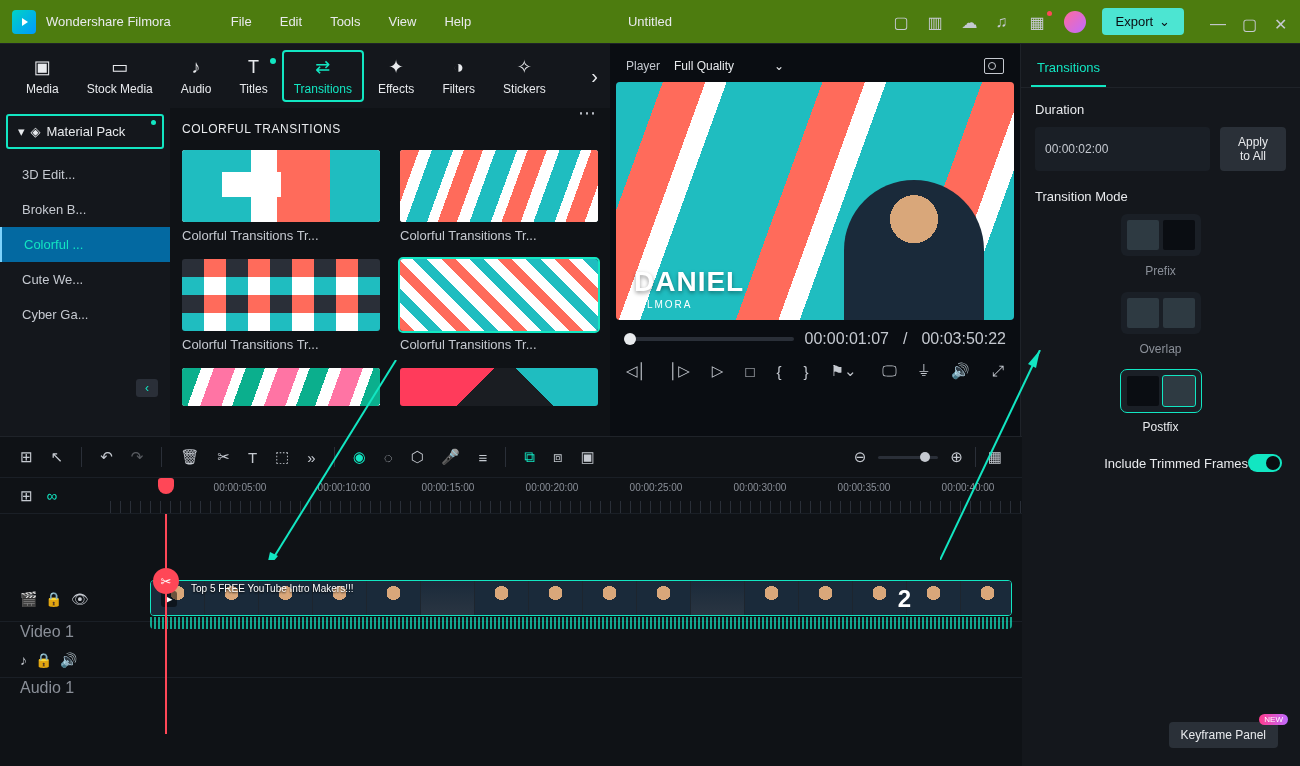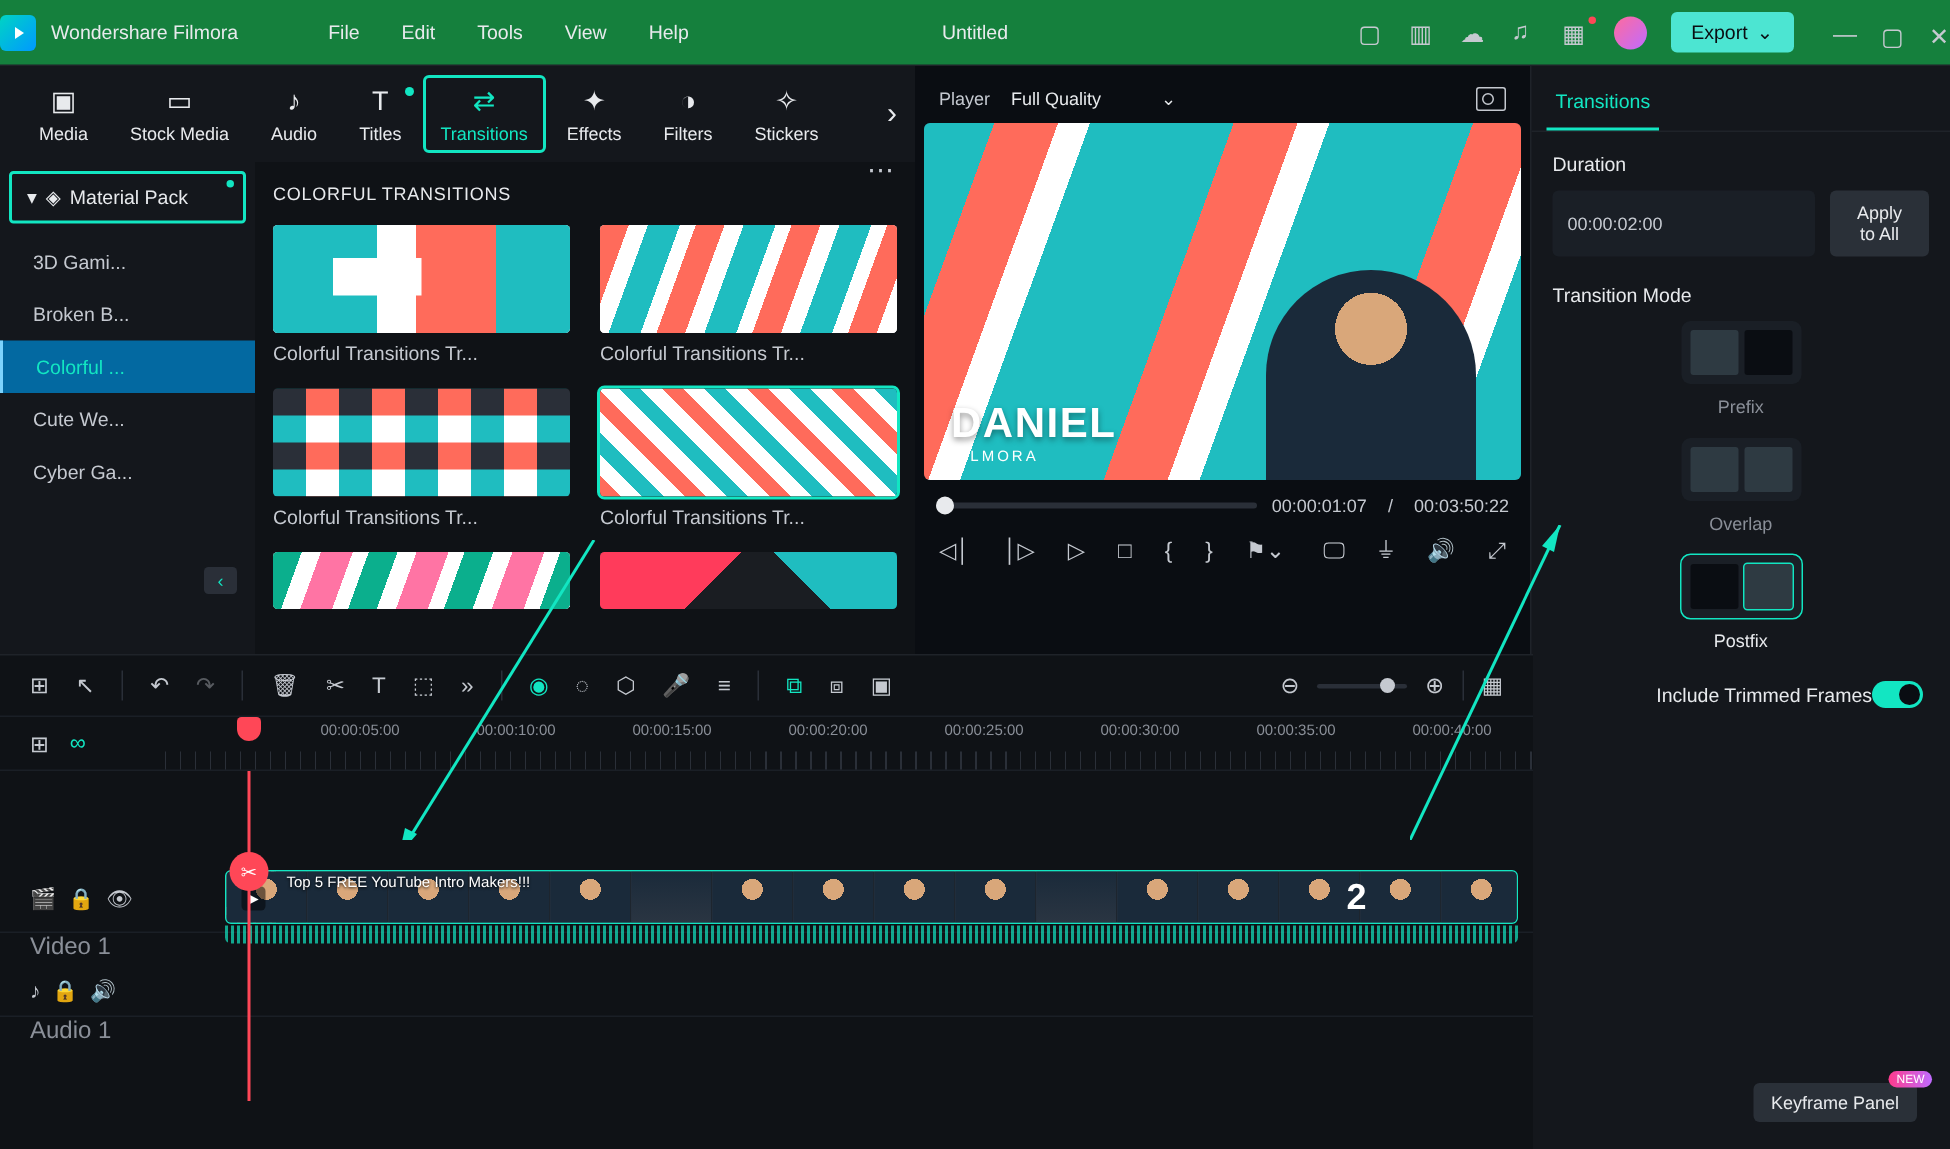--- a/index.html
+++ b/index.html
@@ -1,17 +1,17 @@
 <!DOCTYPE html>
 <html><head>
 <meta charset="utf-8">
 <style>
 * { margin: 0; padding: 0; box-sizing: border-box; font-family: -apple-system, BlinkMacSystemFont, 'Segoe UI', sans-serif; }
 body { background: #0a0d12; color: #c5c9d0; width: 1300px; height: 766px; overflow: hidden; position: relative; }
-.titlebar { height: 44px; background: #15803d; display: flex; align-items: center; padding: 0 0; border-bottom: 1px solid #1f2329; }
+.titlebar { height: 44px; background: #4d7c0f; display: flex; align-items: center; padding: 0 12px; border-bottom: 1px solid #1f2329; }
 .logo { width: 24px; height: 24px; background: linear-gradient(135deg, #00d4c4, #0099ff); border-radius: 4px; margin-right: 10px; display: flex; align-items: center; justify-content: center; }
 .logo-tri { width: 0; height: 0; border-left: 6px solid white; border-top: 4px solid transparent; border-bottom: 4px solid transparent; margin-left: 2px; }
 .app-name { font-size: 13px; color: #e8eaed; font-weight: 400; }
 .menus { display: flex; margin-left: 60px; gap: 28px; }
 .menu-item { font-size: 13px; color: #e8eaed; cursor: pointer; }
 .title-center { position: absolute; left: 50%; transform: translateX(-50%); font-size: 13px; color: #e8eaed; }
 .title-right { margin-left: auto; display: flex; align-items: center; gap: 16px; }
 .ticon { width: 18px; height: 18px; color: #c5c9d0; cursor: pointer; }
 .avatar { width: 22px; height: 22px; border-radius: 50%; background: linear-gradient(135deg, #ff6b9d, #c06bff); }
 .export-btn { background: #4ce5d2; color: #0a0d12; padding: 6px 14px; border-radius: 4px; font-size: 13px; display: flex; align-items: center; gap: 6px; cursor: pointer; }
@@ -63,21 +63,21 @@
 .snap-icon { margin-left: auto; width: 20px; height: 16px; border: 1.5px solid #c5c9d0; border-radius: 2px; cursor: pointer; position: relative; }
 .snap-icon::before { content:""; position:absolute; left:3px; top:3px; width:6px;height:6px; border:1px solid #c5c9d0; border-radius:50%; }
 .preview { height: 238px; background: #2a2f38; border-radius: 4px; position: relative; overflow: hidden; }
 .preview-bg { position:absolute; inset:0; background: repeating-linear-gradient(110deg, #1fbdc0 0 44px, #ff6b5b 44px 84px, #fff 84px 104px, #1fbdc0 104px 150px); }
 .preview-person { position:absolute; right:30px; bottom:0; width:140px; height:140px; background: radial-gradient(circle at 50% 28%, #d9a77a 0 24px, transparent 24px), linear-gradient(#1a2a3a,#1a2a3a); border-radius: 70px 70px 0 0; }
 .preview-text { position:absolute; left:18px; bottom:22px; color:#fff; font-weight:700; font-size:28px; letter-spacing:1px; text-shadow:0 2px 4px rgba(0,0,0,.4); }
 .preview-sub { position:absolute; left:18px; bottom:10px; color:#fff; font-size:10px; letter-spacing:2px; }
 .seekbar { display: flex; align-items: center; gap: 10px; padding: 10px 8px; }
 .seek-track { flex:1; height:4px; background:#2a2f38; border-radius:2px; position:relative; }
 .seek-dot { position:absolute; left:0; top:-4px; width:12px; height:12px; background:#e8eaed; border-radius:50%; }
-.timecode { font-size:12px; color:#c5c9d0; }
+.timecode { font-size:16px; color:#c5c9d0; }
 .timecode.sep { margin: 0 4px; }
 .player-ctrls { display:flex; align-items:center; gap:22px; padding: 4px 10px 10px; color:#c5c9d0; }
 .pctrl { cursor:pointer; font-size:15px; }
 .pctrl.right { margin-left:auto; }
 
 .right-tabs { display:flex; padding: 6px 10px 0; border-bottom:1px solid #1f2329; }
 .rtab { padding: 10px 6px; font-size:13px; color:#12e6c2; border-bottom:2px solid #12e6c2; cursor:pointer; }
 .right-body { padding: 14px 14px; }
 .rfield-label { font-size:13px; color:#e8eaed; margin-bottom: 10px; }
 .rfield-row { display:flex; gap:10px; margin-bottom:18px; }
@@ -206,21 +206,21 @@
       <div class="tabs-arrow">›</div>
     </div>
     <div class="browser">
       <div class="sidebar">
         <div class="sidebar-header">
           <span>▾</span>
           <span>◈</span>
           <span>Material Pack</span>
           <span class="hdot"></span>
         </div>
-        <div class="sidebar-item">3D Gami...</div>
+        <div class="sidebar-item">3D Edit...</div>
         <div class="sidebar-item">Broken B...</div>
         <div class="sidebar-item active">Colorful ...</div>
         <div class="sidebar-item">Cute We...</div>
         <div class="sidebar-item">Cyber Ga...</div>
         <div class="sidebar-footer"><div class="sidebar-back">‹</div></div>
       </div>
       <div class="grid-area">
         <div class="grid-more">⋯</div>
         <div class="grid-title">COLORFUL TRANSITIONS</div>
         <div class="grid">

